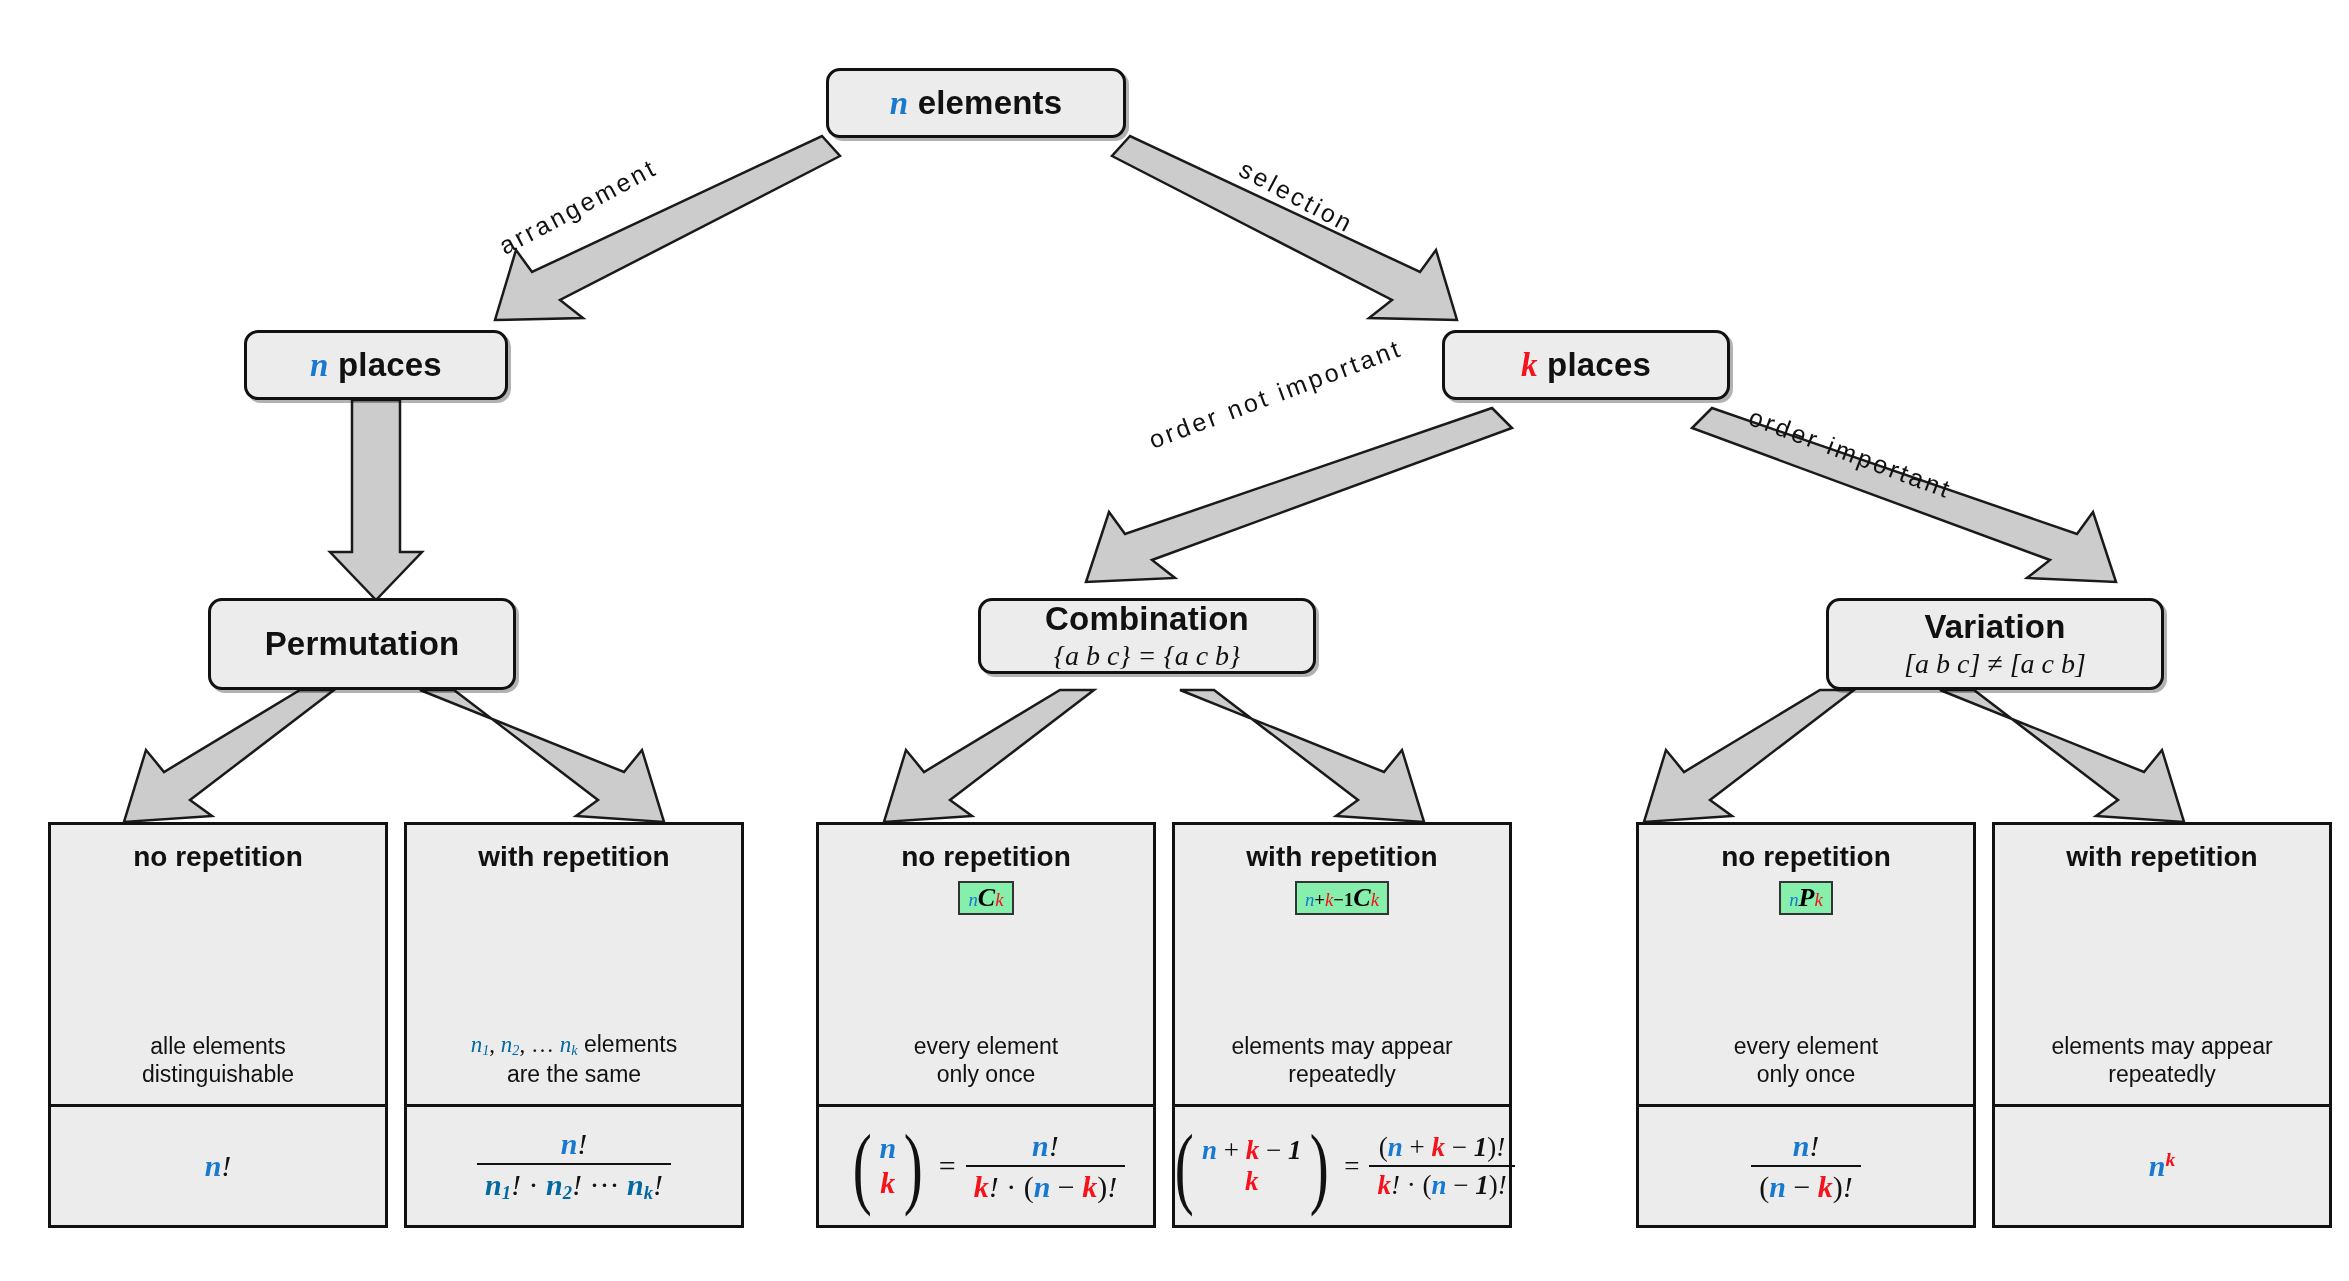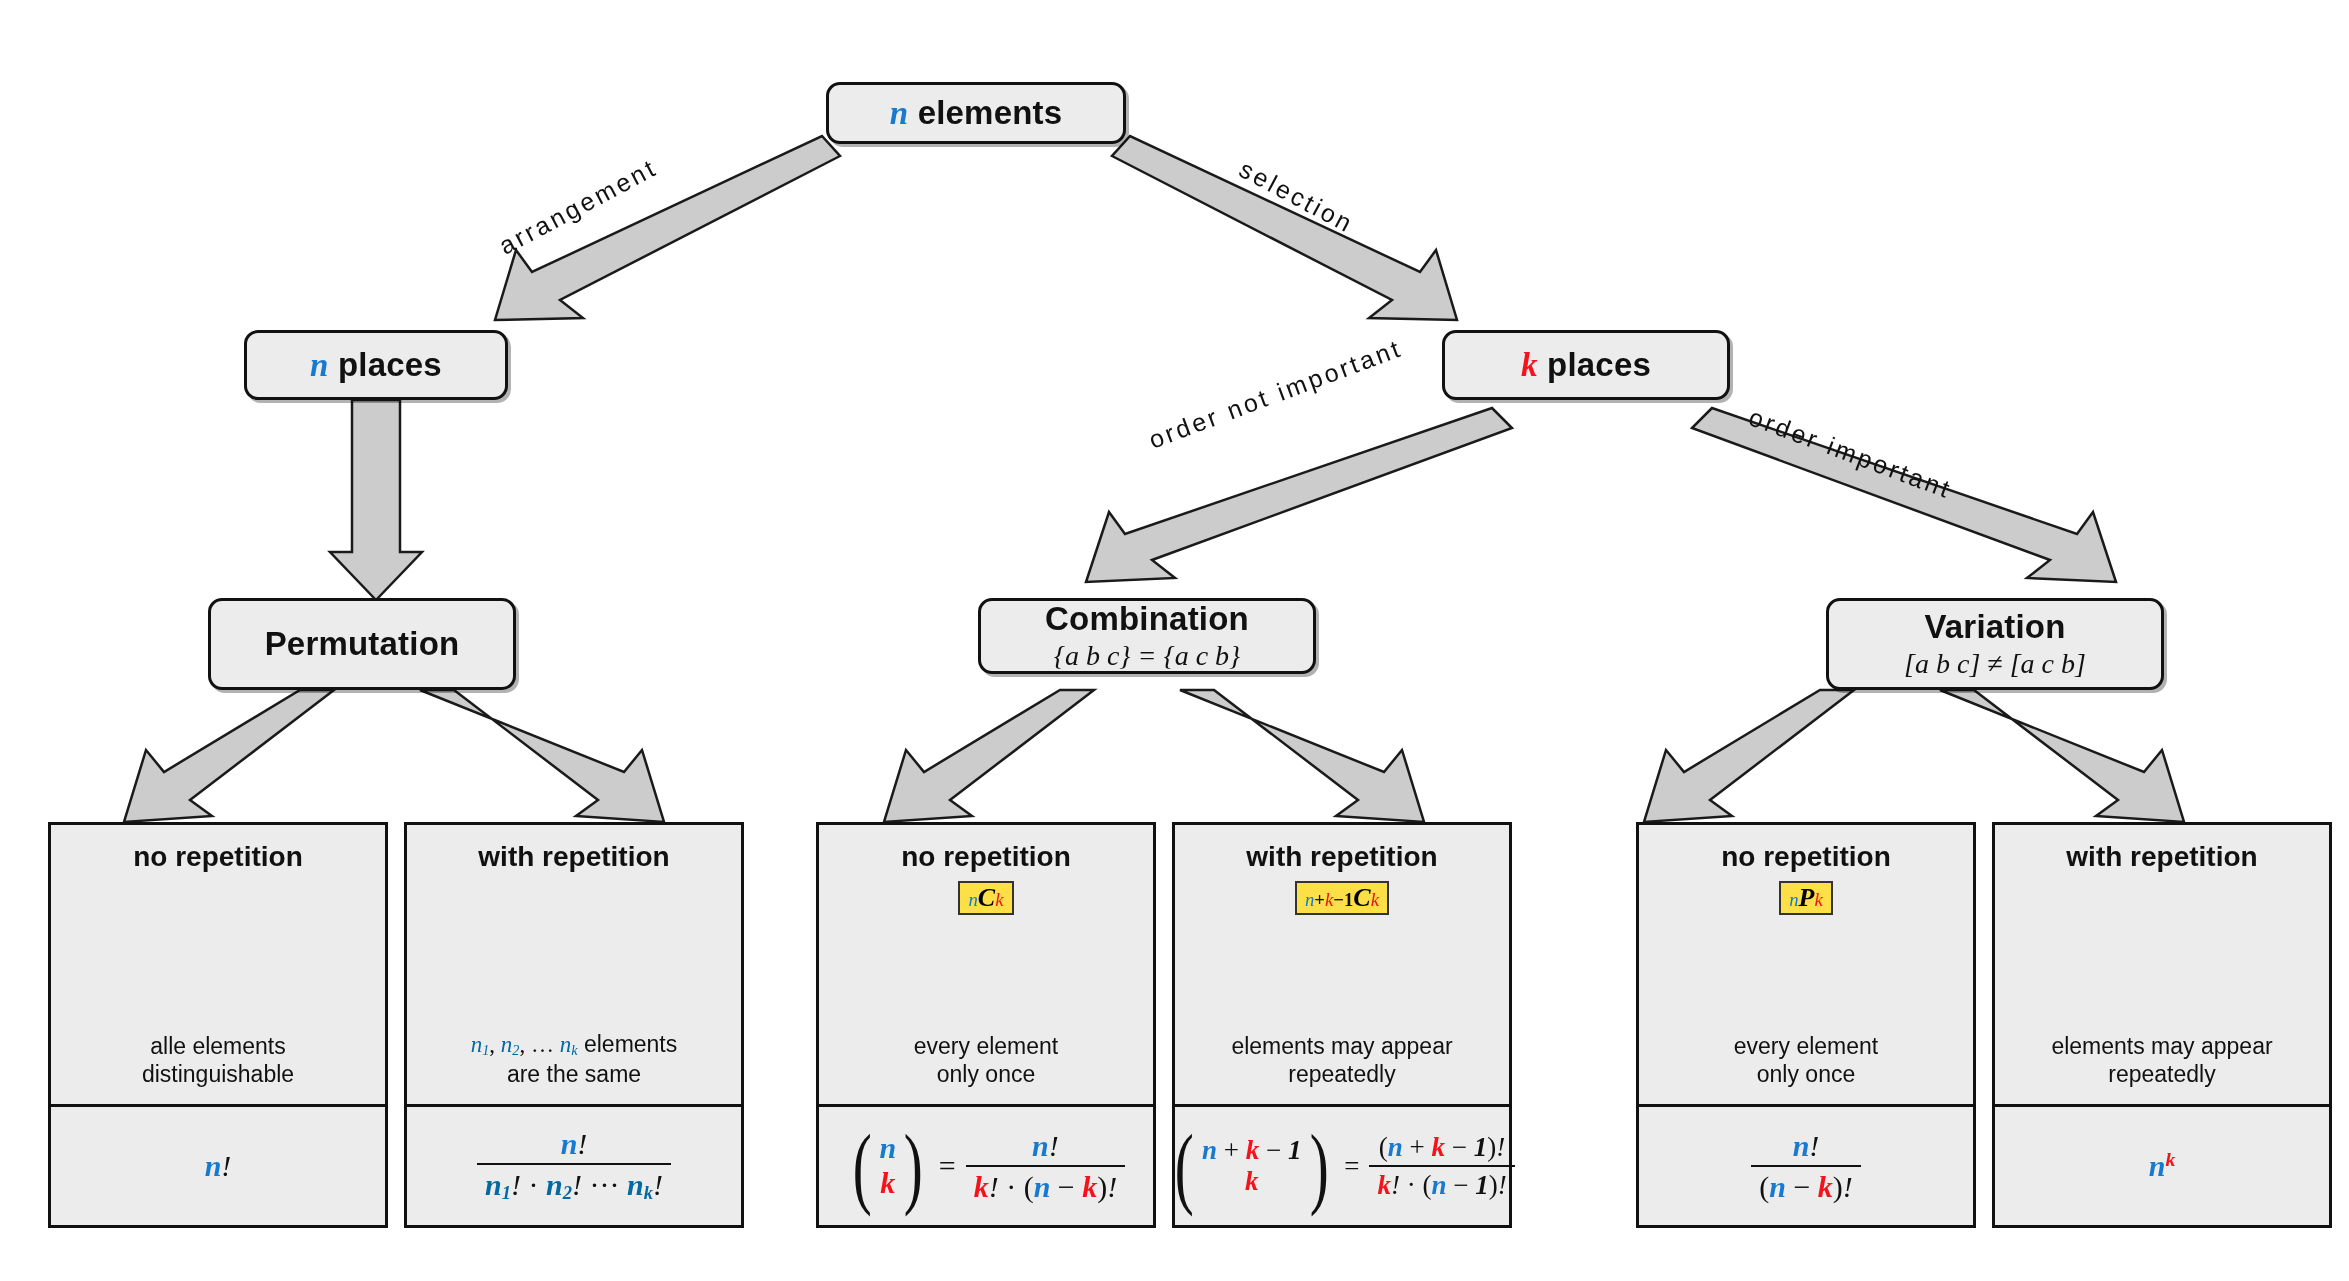--- a/index.html
+++ b/index.html
@@ -71,21 +71,21 @@
   }
   .leaf .rep-title{
     font-size:28px;
     font-weight:bold;
     color:#111;
     white-space:nowrap;
   }
   .leaf .notation{
     margin-top:8px;
     border:2px solid #333;
-    background:#fde047;
+    background:#86efac;
     padding:1px 8px 2px 8px;
     font-family:"Liberation Serif", serif;
     font-style:italic;
     font-weight:bold;
     font-size:26px;
     line-height:1.05;
     white-space:nowrap;
   }
   .leaf .desc{
     margin-top:auto;
@@ -189,21 +189,21 @@
   <div class="edge-label" style="left:1290px; top:195px; transform:rotate(28deg) translate(-50%,-50%);">
     <span>selection</span>
   </div>
   <div class="edge-label" style="left:1155px; top:440px; transform:rotate(-20.5deg) translate(0,-50%);">
     <span>order not important</span>
   </div>
   <div class="edge-label" style="left:1745px; top:415px; transform:rotate(20.5deg) translate(0,-50%);">
     <span>order important</span>
   </div>
 
-  <div class="node" style="left:826px; top:82px; width:300px; height:62px;">
+  <div class="node" style="left:826px; top:68px; width:300px; height:70px;">
     <div class="title">
       <span class="mi blue">n</span>
       <span>elements</span>
     </div>
   </div>
 
   <div class="node" style="left:244px; top:330px; width:264px; height:70px;">
     <div class="title">
       <span class="mi blue">n</span>
       <span>places</span>

